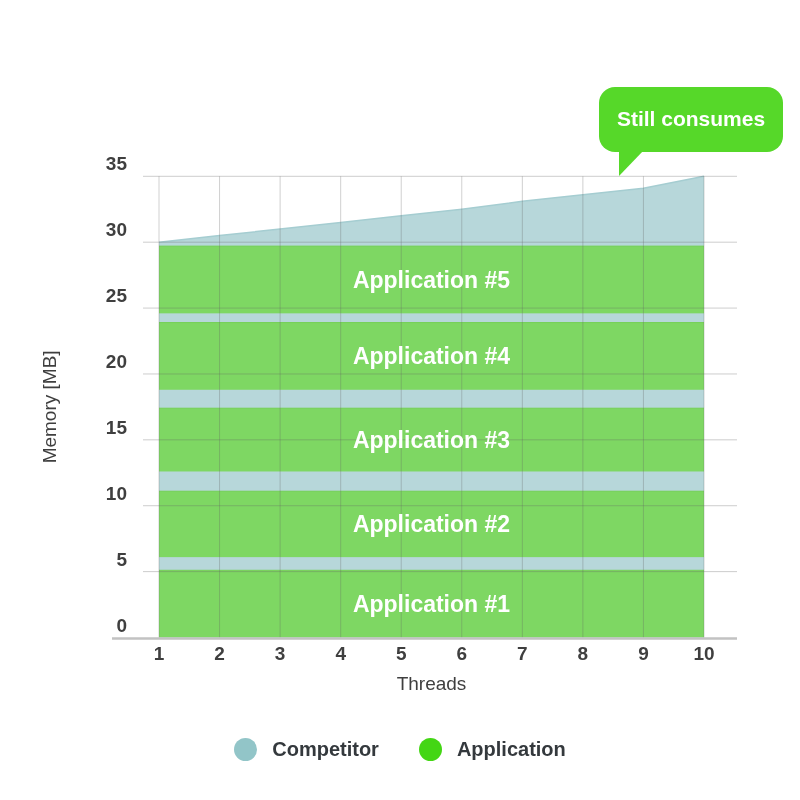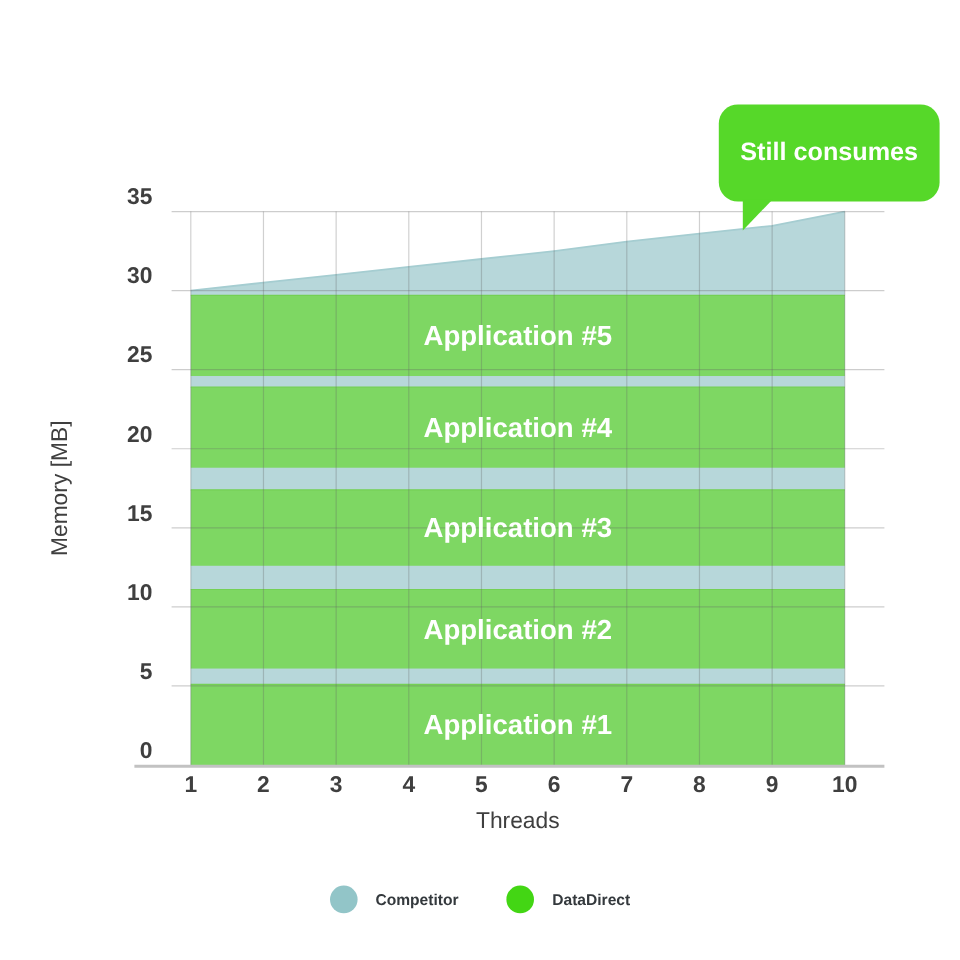--- a/index.html
+++ b/index.html
@@ -1,33 +1,33 @@
 <!DOCTYPE html>
 <html><head>
 <meta charset="utf-8">
 <style>
   html,body{margin:0;padding:0;background:#fff;}
   .page{position:relative;width:800px;height:800px;background:#ffffff;overflow:hidden;
         font-family:"Liberation Sans",sans-serif;}
   .title{position:absolute;left:62px;top:34px;margin:0;font-size:57px;font-weight:400;
          letter-spacing:-1px;color:#4a4a4a;white-space:nowrap;}
-  .callout{position:absolute;left:599px;top:87px;width:184px;height:81px;border-radius:16px;
+  .callout{position:absolute;left:599px;top:87px;width:184px;height:65px;border-radius:16px;
            display:flex;flex-direction:column;align-items:center;justify-content:center;
            font-size:21px;font-weight:700;line-height:1.45;text-align:center;z-index:3;}
   .callout-tail{position:absolute;left:20px;top:calc(100% - 2px);width:0;height:0;
                 border-right:25px solid transparent;}
   #chart-svg{position:absolute;left:0;top:0;z-index:1;}
   .tick{font:700 19px "Liberation Sans",sans-serif;fill:#3f3f3f;}
   .axis-title{font:400 19px "Liberation Sans",sans-serif;fill:#3f3f3f;}
   .band-label{font:700 23px "Liberation Sans",sans-serif;fill:#ffffff;}
   .legend{position:absolute;left:0;right:0;top:738px;display:flex;justify-content:center;
           align-items:center;gap:40px;z-index:2;}
   .legend-item{display:flex;align-items:center;gap:15px;}
   .swatch{width:23px;height:23px;border-radius:50%;display:inline-block;}
-  .legend-label{font-size:13px;font-weight:700;color:#34393d;}
+  .legend-label{font-size:20px;font-weight:700;color:#34393d;}
 </style>
 </head>
 <body>
 
 <div class="page">
 
 
   <div class="callout" style="background: rgb(86, 216, 41); color: rgb(255, 255, 255);">
     <div>Still consumes</div>
     <div class="callout-tail" style="border-top: 26px solid rgb(86, 216, 41);"></div>
@@ -91,17 +91,17 @@
       <text x="431.5" y="287.74057142857146" text-anchor="middle" fill="#ffffff" class="band-label">Application #5</text>
     </svg>
 
   <div class="legend">
     <div class="legend-item">
       <span class="swatch" style="background: rgb(146, 197, 200);"></span>
       <span class="legend-label">Competitor</span>
     </div>
     <div class="legend-item">
       <span class="swatch" style="background: rgb(67, 214, 20);"></span>
-      <span class="legend-label">DataDirect</span>
+      <span class="legend-label">Application</span>
     </div>
   </div>
 
 </div>
 
 </body></html>

